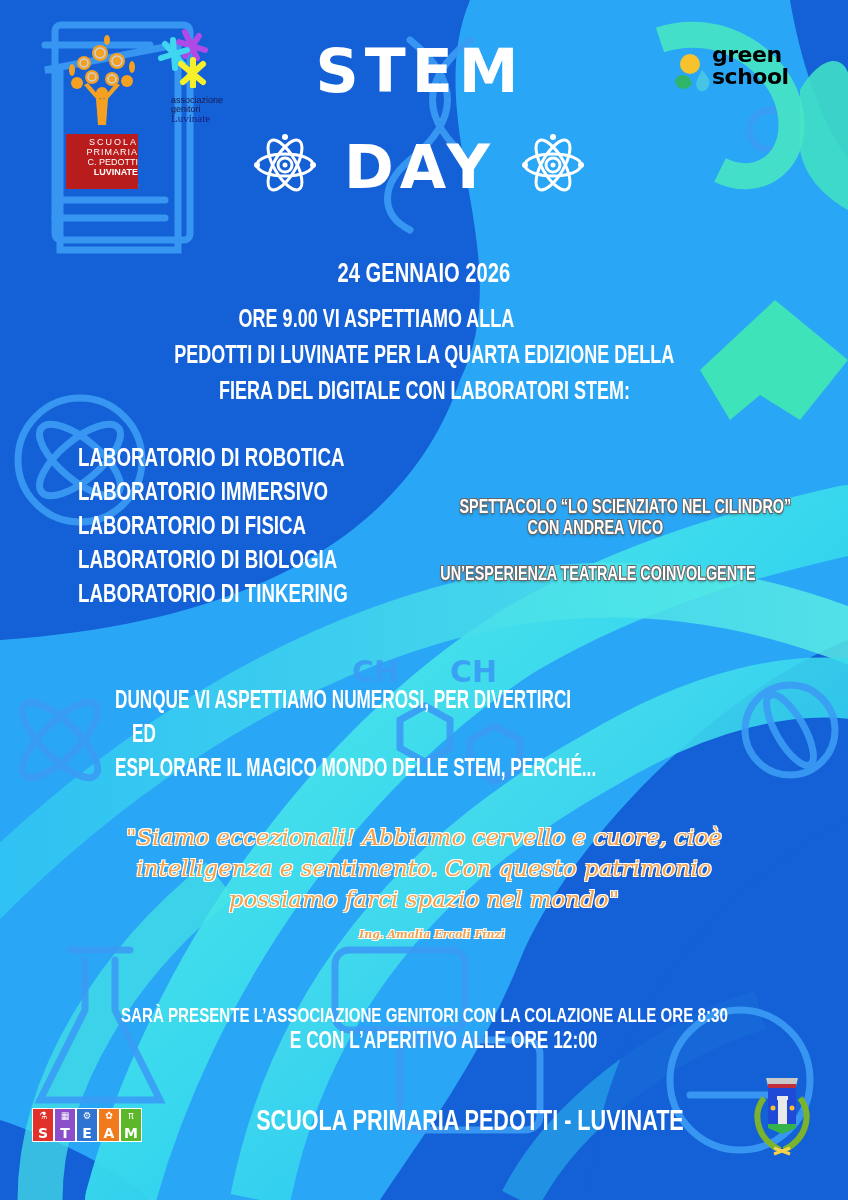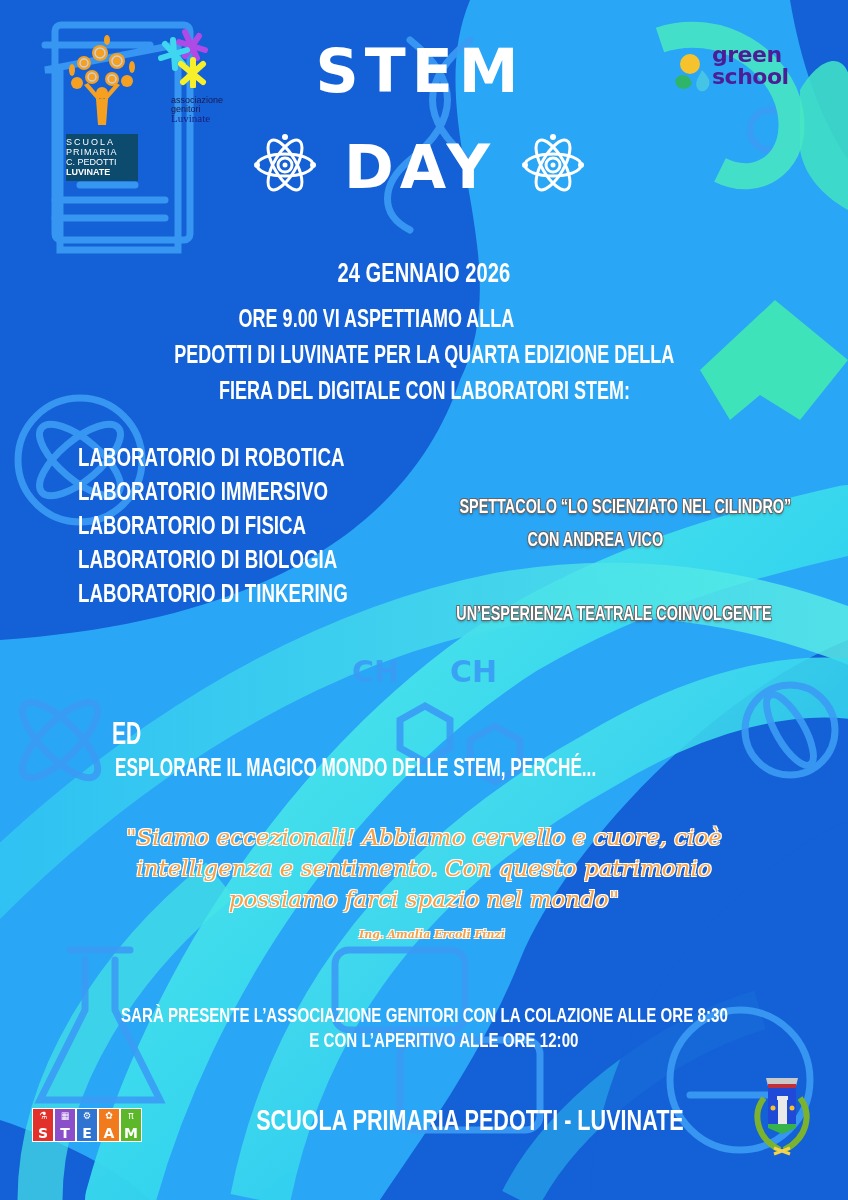--- a/index.html
+++ b/index.html
@@ -116,21 +116,21 @@
           <path d="M44 66 L58 50 L54 48 L42 62 Z"></path>
       </g>
       <g fill="none" stroke="#c7d2e0" stroke-width="1.5">
         <circle cx="22" cy="28" r="4"></circle>
           <circle cx="38" cy="18" r="5"></circle>
           <circle cx="55" cy="26" r="5"></circle>
           <circle cx="30" cy="42" r="4"></circle>
           <circle cx="50" cy="44" r="4"></circle>
       </g>
     </svg>
-    <div style="background:#0c4a6e;width:72px;margin-left:4px;padding:3px 0 4px;text-align:left;color:#fff;font-family:'Liberation Sans',sans-serif;font-size:9px;line-height:10px;">
+    <div style="background:#b91c1c;width:72px;margin-left:4px;padding:3px 0 12px;text-align:right;color:#fff;font-family:'Liberation Sans',sans-serif;font-size:9px;line-height:10px;">
       <div style="letter-spacing:2px;">SCUOLA</div>
       <div style="letter-spacing:1px;">PRIMARIA</div>
       <div>C. PEDOTTI</div>
       <div style="font-weight:bold;">LUVINATE</div>
     </div>
   </div>
 
   <div class="abs title" style="left:290px;top:36px;width:260px;font-size:60px;line-height:70px;">STEM</div>
 
   <div class="abs" style="left:155px;top:28px;width:70px;height:100px;">
@@ -185,21 +185,21 @@
       <circle cx="5" cy="33" r="3" fill="#fff"></circle>
       <circle cx="61" cy="33" r="3" fill="#fff"></circle>
   </svg>
 
   <div class="abs" style="left:672px;top:48px;width:150px;height:50px;">
     <svg class="abs" style="left:0;top:4px;" width="46" height="44" viewBox="0 0 46 44">
       <circle cx="18" cy="12" r="10" fill="#f6c22d"></circle>
       <path d="M3 28 C8 20 18 22 20 32 C14 40 4 38 3 28 Z" fill="#2fb56a"></path>
       <path d="M30 18 C38 26 40 32 34 38 C28 42 22 36 25 28 Z" fill="#45c4e6"></path>
     </svg>
-    <div class="abs" style="left:40px;top:-4px;font-family:'DejaVu Sans',sans-serif;font-weight:bold;font-size:22px;line-height:22px;color:#4c1d95;letter-spacing:-0.5px;">
+    <div class="abs" style="left:40px;top:-4px;font-family:'DejaVu Sans',sans-serif;font-weight:bold;font-size:22px;line-height:22px;color:#000000;letter-spacing:-0.5px;">
       <div>green</div>
       <div>school</div>
     </div>
   </div>
 
   <div class="abs line" style="left:0;width:848px;top:255px;font-size:28px;line-height:36px;">
     <span class="narrow">24 GENNAIO 2026</span>
   </div>
   <div class="abs line" style="left:0;width:752px;top:302px;font-size:25px;line-height:32px;">
     <span class="narrow">ORE 9.00 VI ASPETTIAMO ALLA</span>
@@ -215,45 +215,48 @@
     <div><span class="narrowL">LABORATORIO DI ROBOTICA</span></div>
     <div><span class="narrowL">LABORATORIO IMMERSIVO</span></div>
     <div><span class="narrowL">LABORATORIO DI FISICA</span></div>
     <div><span class="narrowL">LABORATORIO DI BIOLOGIA</span></div>
     <div><span class="narrowL">LABORATORIO DI TINKERING</span></div>
   </div>
 
   <div class="abs line outlined" style="left:395px;width:400px;top:492px;font-size:20px;line-height:28px;">
     <span class="narrow">SPETTACOLO “LO SCIENZIATO NEL CILINDRO”</span>
   </div>
-  <div class="abs line outlined" style="left:395px;width:400px;top:525px;font-size:20px;line-height:28px;text-align:center;">
+  <div class="abs line outlined" style="left:395px;width:400px;top:513px;font-size:20px;line-height:28px;text-align:center;">
     <span class="narrow">CON ANDREA VICO</span>
   </div>
-  <div class="abs line outlined" style="left:395px;width:400px;top:559px;font-size:20px;line-height:28px;margin-top:40px;">
+  <div class="abs line outlined" style="left:379px;width:400px;top:559px;font-size:20px;line-height:28px;">
     <span class="narrow">UN’ESPERIENZA TEATRALE COINVOLGENTE</span>
   </div>
 
-  <div class="abs line" style="left:112px;top:717px;font-size:32px;line-height:32px;text-align:left;">
+  <div class="abs line" style="left:115px;top:683px;font-size:26px;line-height:32px;text-align:left;">
+    <span class="narrowL" style="transform:scaleX(0.66);">DUNQUE  VI  ASPETTIAMO  NUMEROSI,  PER  DIVERTIRCI</span>
+  </div>
+  <div class="abs line" style="left:132px;top:717px;font-size:26px;line-height:32px;text-align:left;">
     <span class="narrowL" style="transform:scaleX(0.66);">ED</span>
   </div>
   <div class="abs line" style="left:115px;top:751px;font-size:26px;line-height:32px;text-align:left;">
     <span class="narrowL" style="transform:scaleX(0.66);">ESPLORARE IL MAGICO MONDO DELLE STEM, PERCHÉ...</span>
   </div>
 
   <div class="abs quote" style="left:0;width:848px;top:822px;font-size:23px;line-height:31px;">
     <div>"Siamo eccezionali! Abbiamo cervello e cuore, cioè</div>
     <div>intelligenza e sentimento. Con questo patrimonio</div>
     <div>possiamo farci spazio nel mondo"</div>
   </div>
   <div class="abs quote" style="left:0;width:848px;top:928px;font-size:11px;line-height:14px;font-weight:bold;padding-left:8px;">Ing. Amalia Ercoli Finzi</div>
 
   <div class="abs line" style="left:0;width:848px;top:1002px;font-size:21px;line-height:26px;box-sizing:border-box;">
     <span class="narrow">SARÀ PRESENTE L’ASSOCIAZIONE GENITORI CON LA COLAZIONE ALLE ORE 8:30</span>
   </div>
-  <div class="abs line" style="left:0;width:848px;top:1027px;font-size:21px;line-height:26px;padding-left:40px;box-sizing:border-box;">
+  <div class="abs line" style="left:0;width:848px;top:1027px;font-size:24px;line-height:26px;padding-left:40px;box-sizing:border-box;">
     <span class="narrow">E CON L’APERITIVO ALLE ORE 12:00</span>
   </div>
 
   <div class="abs" style="left:32px;top:1108px;width:112px;height:42px;">
     <div class="steam-cell" style="left:0;background:#e2312b;">
       <div class="g">⚗</div>
       <div class="l">S</div>
     </div>
     <div class="steam-cell" style="left:22px;background:#8a4fc9;">
       <div class="g">▦</div>

